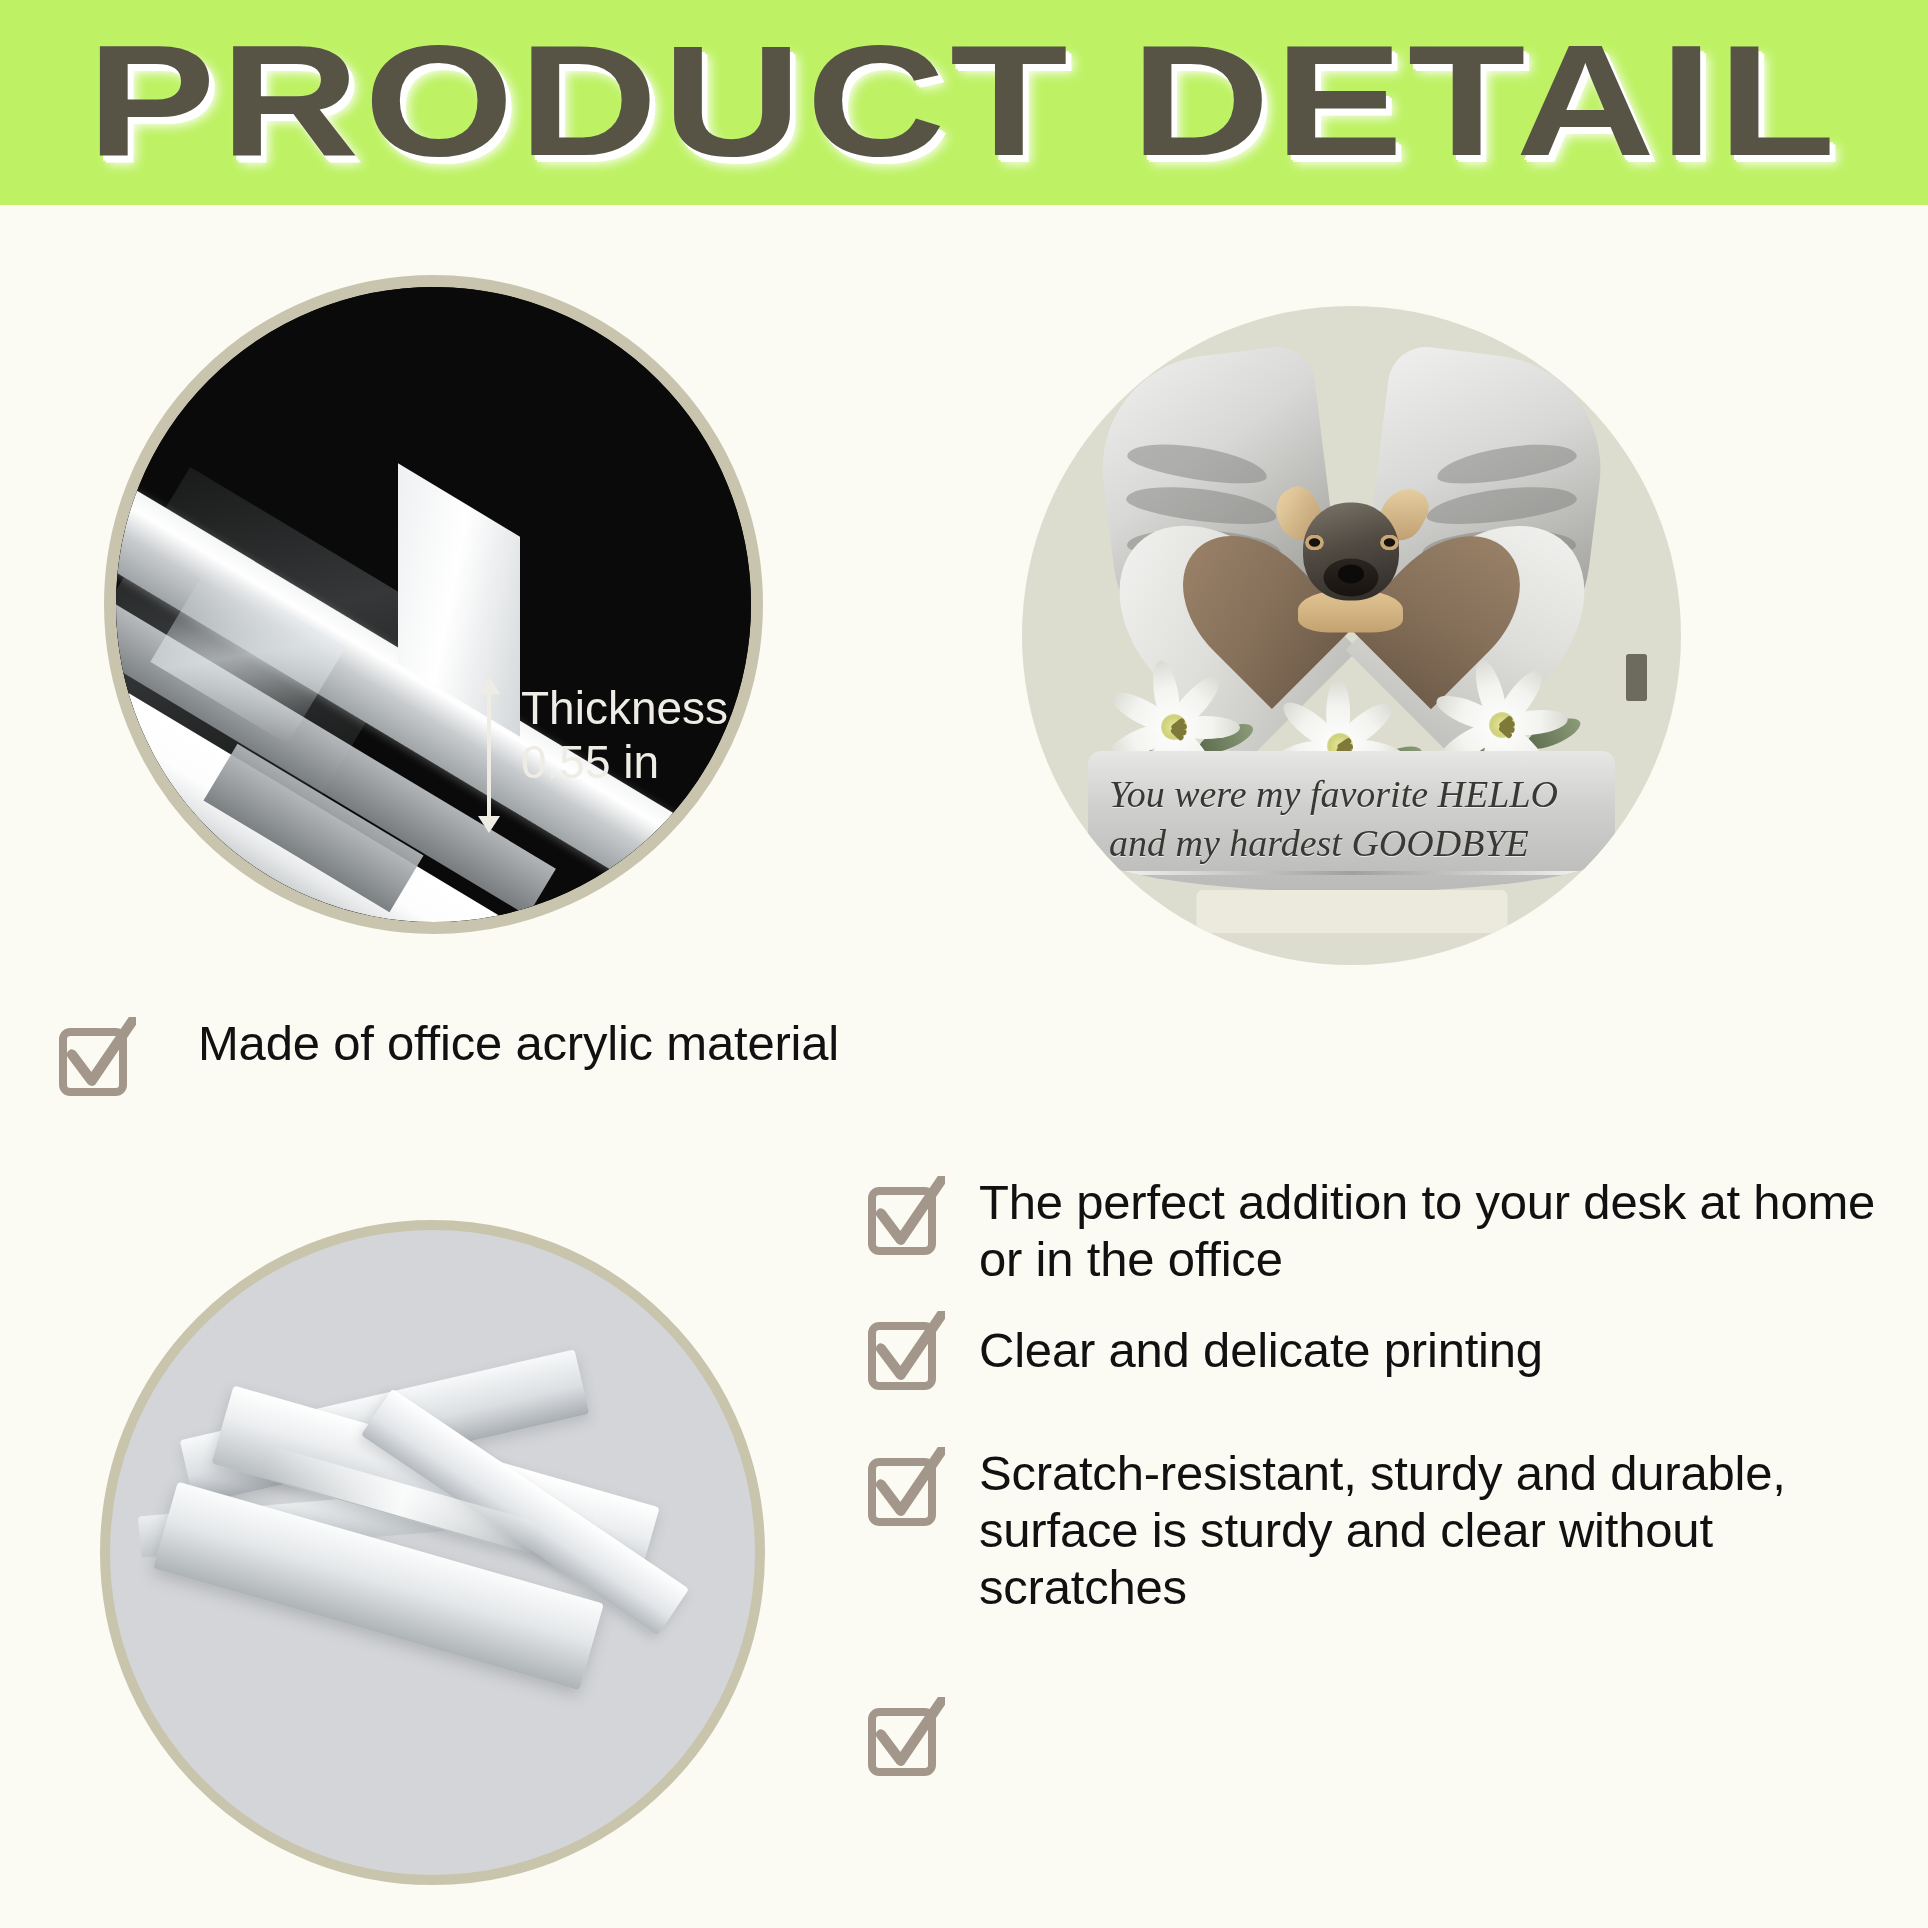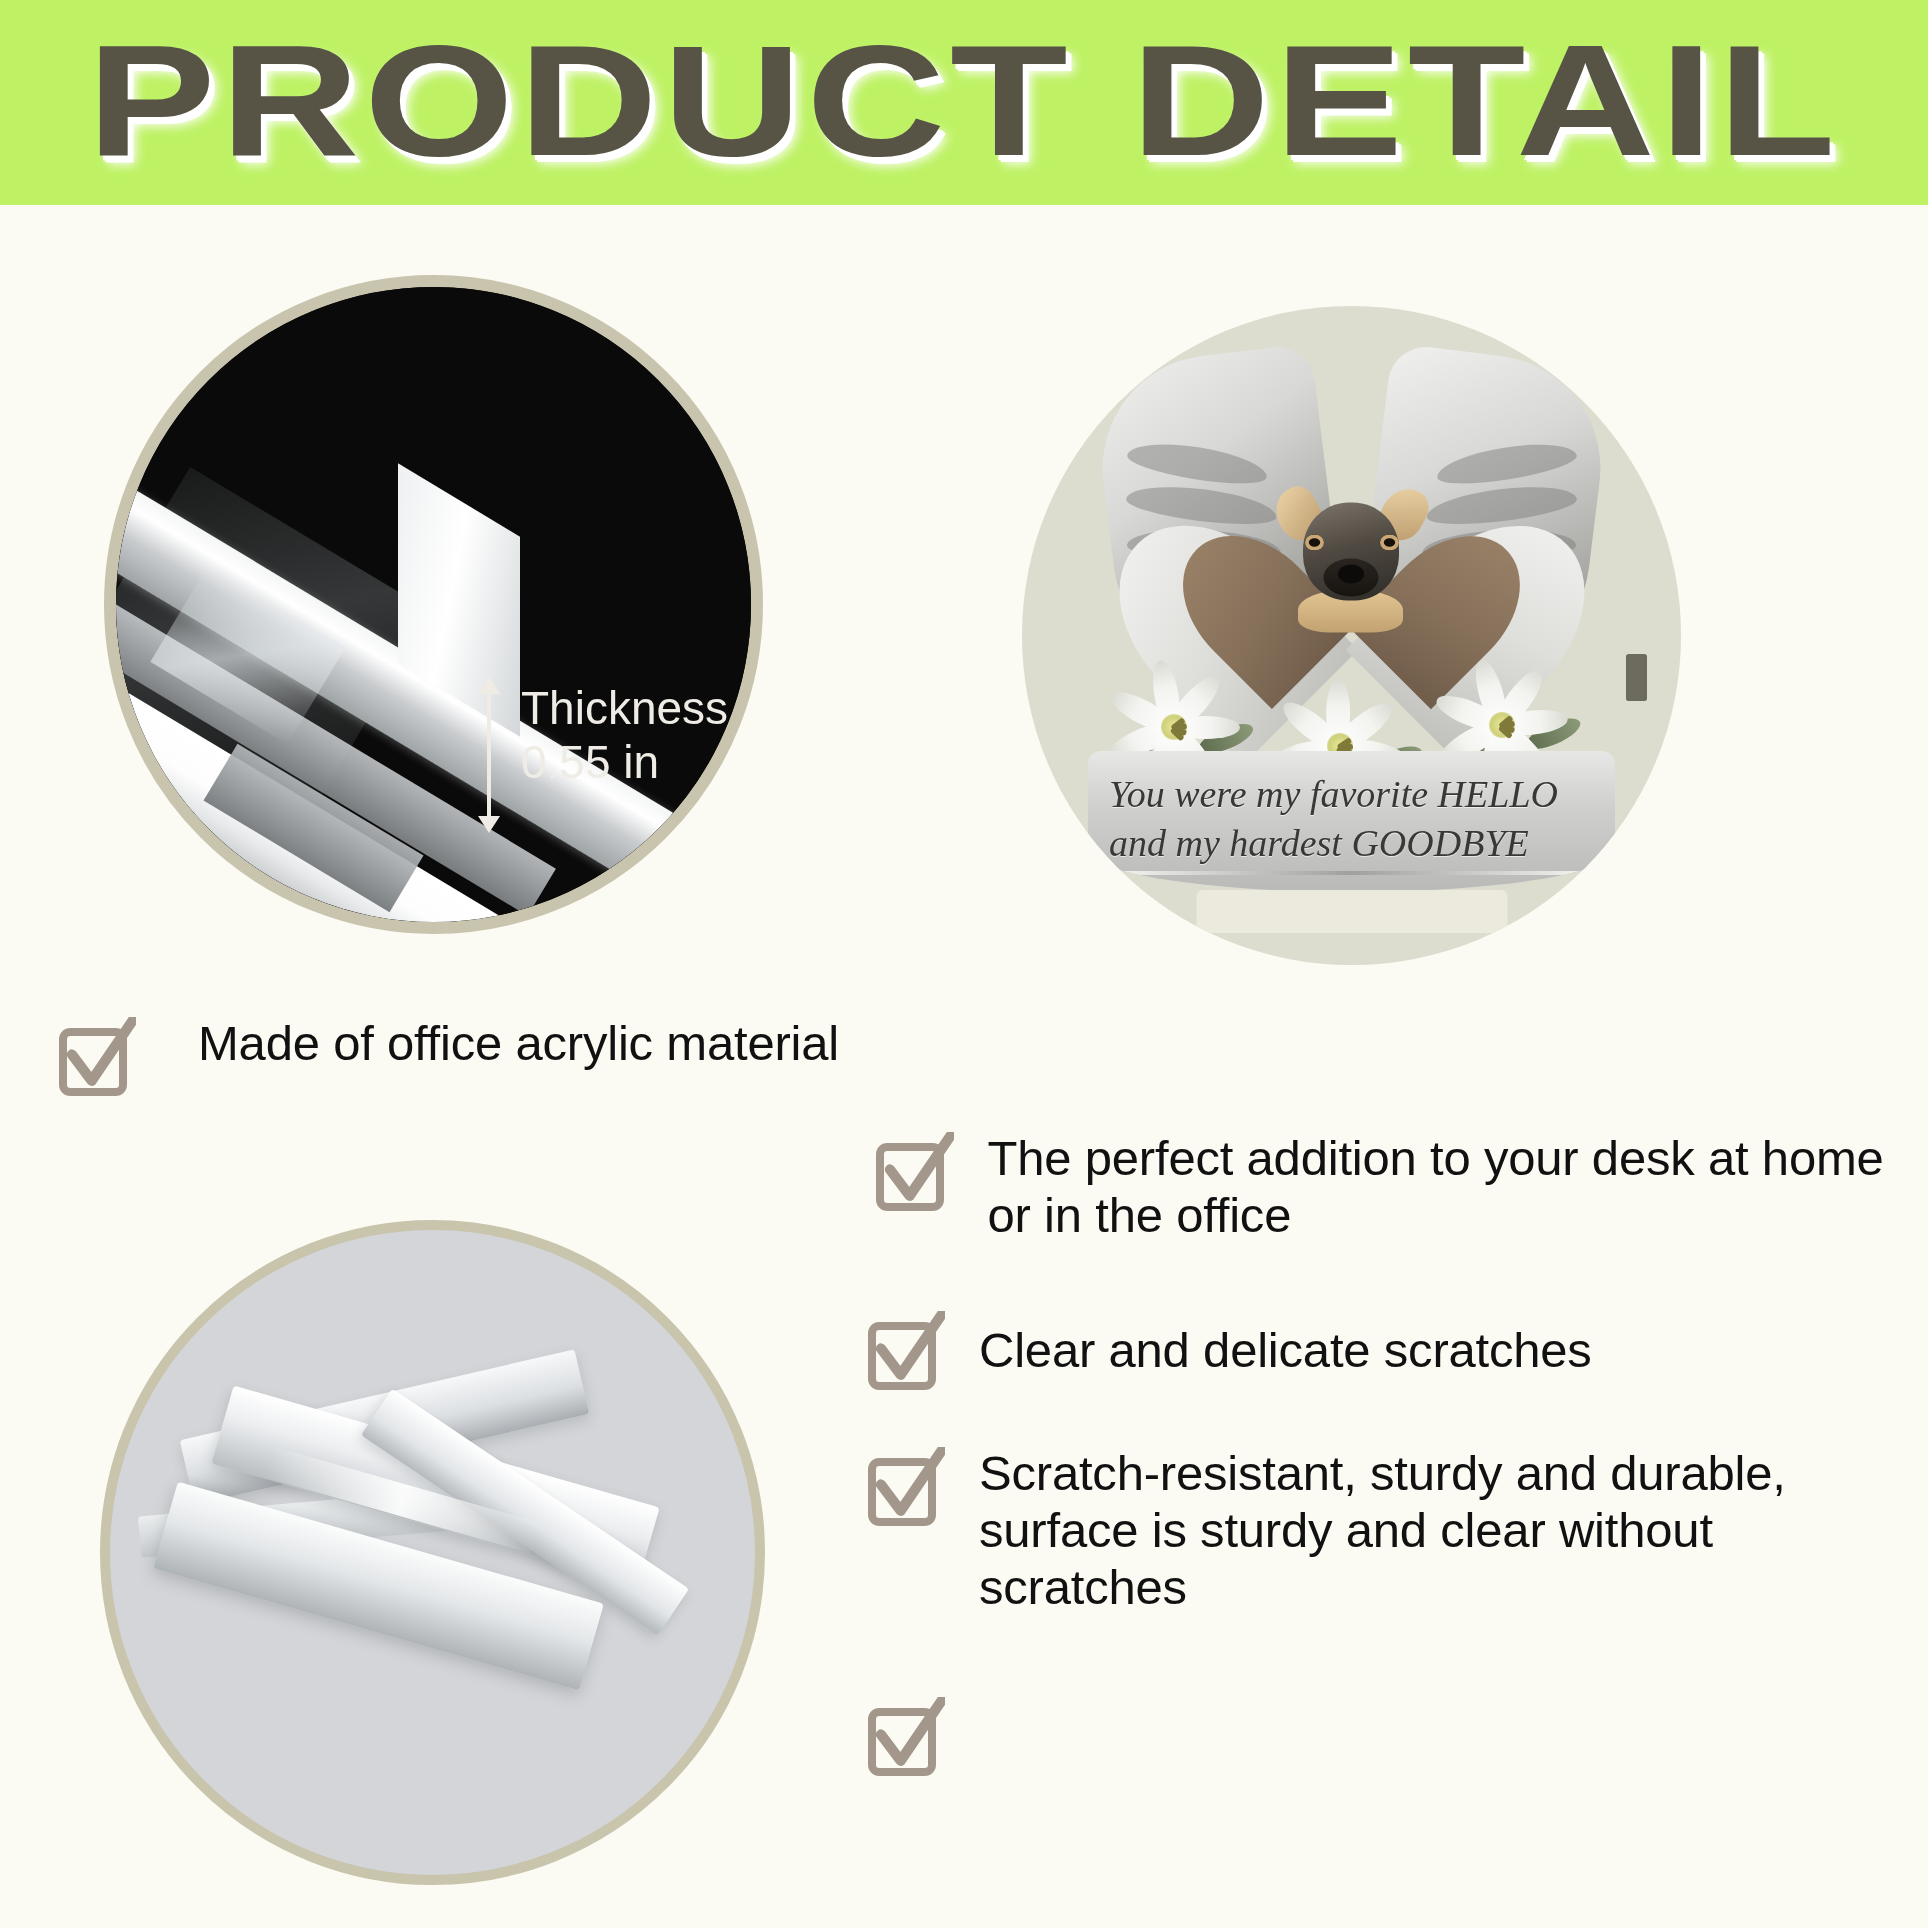--- a/index.html
+++ b/index.html
@@ -287,21 +287,21 @@
   }
   .check-text{
     color:#111111;font-size:49px;line-height:1.16;
     font-weight:400;letter-spacing:-0.2px;
   }
   .check-text.centered{text-align:center;}
 
   #bullet-acrylic{left:55px;top:1015px;width:829px;}
   #bullet-acrylic .check-text{margin-left:34px;width:697px;}
 
-  #bullet-desk{left:864px;top:1130px;width:1055px;justify-content:center;}
+  #bullet-desk{left:864px;top:1174px;width:1055px;}
   #bullet-print{left:864px;top:1309px;width:1055px;}
   #bullet-scratch{left:864px;top:1445px;width:1055px;}
   #bullet-safe{left:864px;top:1695px;width:1055px;}
   #bullet-desk .check-text,
   #bullet-print .check-text,
   #bullet-scratch .check-text,
   #bullet-safe .check-text{margin-left:34px;width:923px;}
   #bullet-print .check-text,#bullet-safe .check-text{margin-top:13px;}
 </style>
 </head>
@@ -459,21 +459,21 @@
   <div class="check-text">The perfect addition to your desk at home or in the office</div>
 </div>
 
 <div class="check-item" id="bullet-print">
   <div class="checkbox">
     <div class="box"></div>
     <svg class="tick" viewBox="0 0 74 80">
       <path d="M6 40 L27 68 L72 2" fill="none" stroke="#a2978a" stroke-width="11" stroke-linecap="round" stroke-linejoin="round"></path>
     </svg>
   </div>
-  <div class="check-text">Clear and delicate scratches</div>
+  <div class="check-text">Clear and delicate printing</div>
 </div>
 
 <div class="check-item" id="bullet-scratch">
   <div class="checkbox">
     <div class="box"></div>
     <svg class="tick" viewBox="0 0 74 80">
       <path d="M6 40 L27 68 L72 2" fill="none" stroke="#a2978a" stroke-width="11" stroke-linecap="round" stroke-linejoin="round"></path>
     </svg>
   </div>
   <div class="check-text">Scratch-resistant, sturdy and durable, surface is sturdy and clear without scratches</div>

